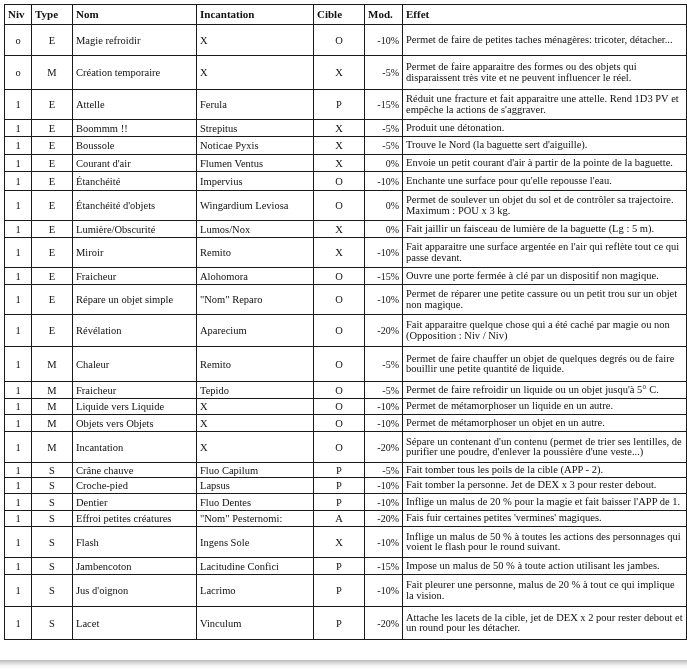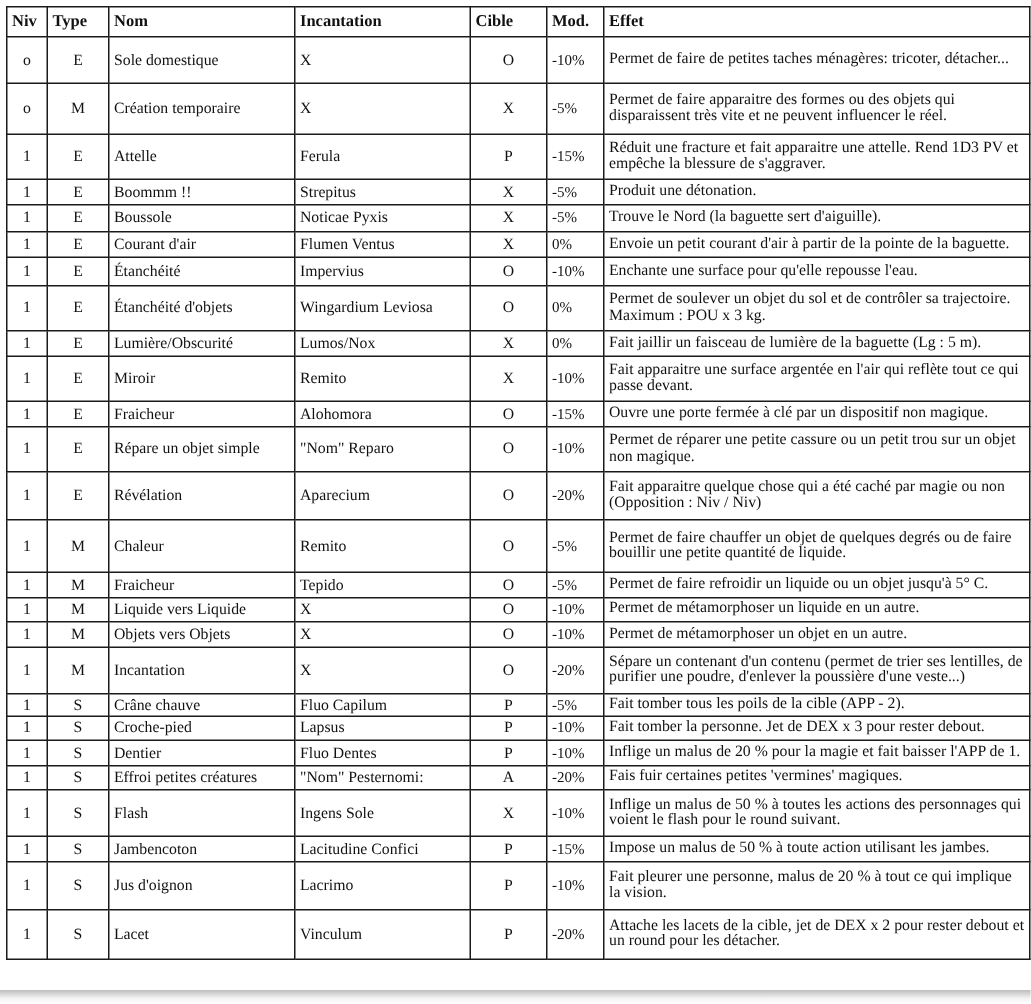--- a/index.html
+++ b/index.html
@@ -20,21 +20,21 @@
   }
   table.spells th {
     font-weight: bold;
     text-align: left;
     height: 17px;
     font-size: 11px;
   }
   th.c-niv, td.c-niv { text-align: center; }
   th.c-type, td.c-type { text-align: center; }
   th.c-cible, td.c-cible { text-align: center; }
-  th.c-mod, td.c-mod { text-align: left; }
+  th.c-mod, td.c-mod { text-align: right; }
   td.c-mod { font-size: 10px; }
   td.c-effet { line-height: 10.5px; }
   col.w-niv { width: 27px; }
   col.w-type { width: 41px; }
   col.w-nom { width: 124px; }
   col.w-inc { width: 117px; }
   col.w-cible { width: 51px; }
   col.w-mod { width: 38px; }
   col.w-effet { width: 284px; }
   .bottom-shade {
@@ -63,21 +63,21 @@
       <th class="c-inc">Incantation</th>
       <th class="c-cible">Cible</th>
       <th class="c-mod">Mod.</th>
       <th class="c-effet">Effet</th>
     </tr>
   </thead>
   <tbody id="spell-rows">
       <tr style="height: 31px;">
         <td class="c-niv">o</td>
         <td class="c-type">E</td>
-        <td class="c-nom">Sole domestique</td>
+        <td class="c-nom">Magie refroidir</td>
         <td class="c-inc">X</td>
         <td class="c-cible">O</td>
         <td class="c-mod">-10%</td>
         <td class="c-effet">Permet de faire de petites taches ménagères: tricoter, détacher...</td>
       </tr>
       <tr style="height: 34px;">
         <td class="c-niv">o</td>
         <td class="c-type">M</td>
         <td class="c-nom">Création temporaire</td>
         <td class="c-inc">X</td>
@@ -85,21 +85,21 @@
         <td class="c-mod">-5%</td>
         <td class="c-effet">Permet de faire apparaitre des formes ou des objets qui disparaissent très vite et ne peuvent influencer le réel.</td>
       </tr>
       <tr style="height: 30px;">
         <td class="c-niv">1</td>
         <td class="c-type">E</td>
         <td class="c-nom">Attelle</td>
         <td class="c-inc">Ferula</td>
         <td class="c-cible">P</td>
         <td class="c-mod">-15%</td>
-        <td class="c-effet">Réduit une fracture et fait apparaitre une attelle. Rend 1D3 PV et empêche la blessure de s'aggraver.</td>
+        <td class="c-effet">Réduit une fracture et fait apparaitre une attelle. Rend 1D3 PV et empêche la actions de s'aggraver.</td>
       </tr>
       <tr style="height: 17px;">
         <td class="c-niv">1</td>
         <td class="c-type">E</td>
         <td class="c-nom">Boommm !!</td>
         <td class="c-inc">Strepitus</td>
         <td class="c-cible">X</td>
         <td class="c-mod">-5%</td>
         <td class="c-effet">Produit une détonation.</td>
       </tr>

